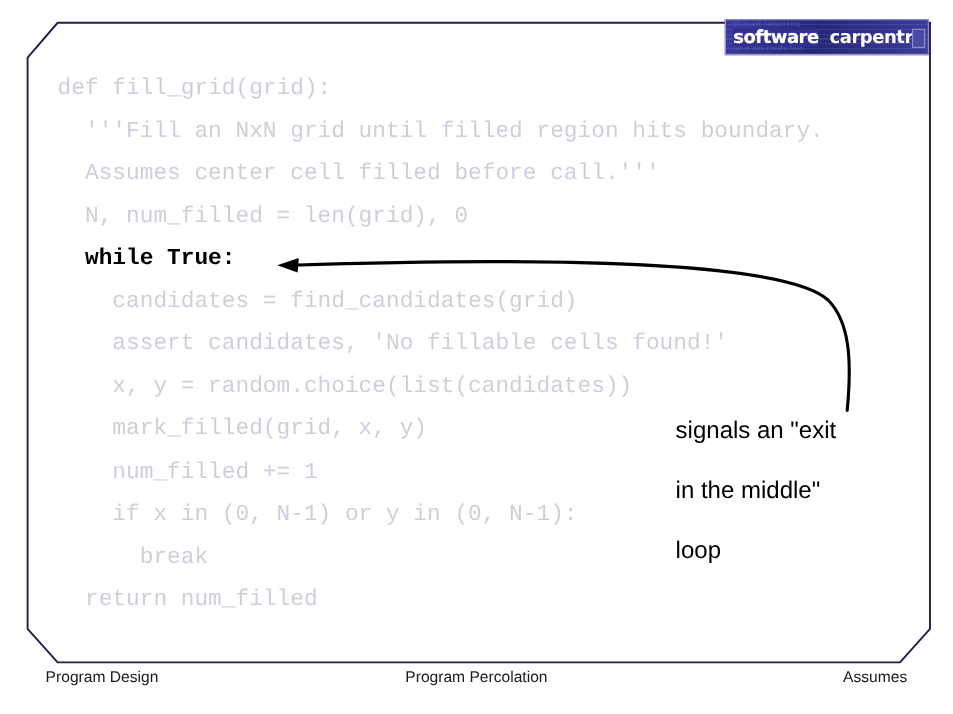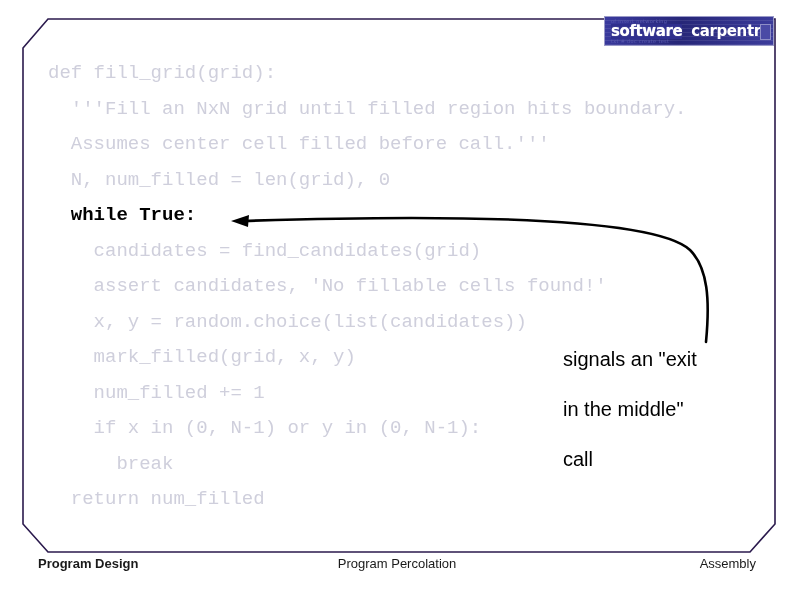--- a/index.html
+++ b/index.html
@@ -143,21 +143,21 @@
     left: 38px;
     top: 552px;
     width: 718px;
     height: 22px;
     display: flex;
     align-items: center;
     font-family: "Liberation Sans", sans-serif;
     font-size: 13px;
     color: #1a1a1a;
   }
-  #footer .foot-left   { flex: 0 0 auto; font-weight: bold; }
+  #footer .foot-left   { flex: 0 0 auto; }
   #footer .foot-center { position: absolute; left: 50%; transform: translateX(-50%); }
   #footer .foot-right  { margin-left: auto; }
 </style>
 </head>
 <body>
 
 <svg id="slide-frame" viewBox="0 0 794 595" xmlns="http://www.w3.org/2000/svg">
   <polygon points="23,48 48,19 775,19 775,524 750,552 48,552 23,524" fill="none" stroke="#2b1a4d" stroke-width="1.6"></polygon>
 </svg>
 
@@ -175,20 +175,20 @@
 <div id="code-block"><div class="code-line">def fill_grid(grid):</div><div class="code-line">  '''Fill an NxN grid until filled region hits boundary.</div><div class="code-line">  Assumes center cell filled before call.'''</div><div class="code-line">  N, num_filled = len(grid), 0</div><div class="code-line emph">  while True:</div><div class="code-line">    candidates = find_candidates(grid)</div><div class="code-line">    assert candidates, 'No fillable cells found!'</div><div class="code-line">    x, y = random.choice(list(candidates))</div><div class="code-line">    mark_filled(grid, x, y)</div><div class="code-line">    num_filled += 1</div><div class="code-line">    if x in (0, N-1) or y in (0, N-1):</div><div class="code-line">      break</div><div class="code-line">  return num_filled</div></div>
 
 <svg id="callout-arrow" viewBox="0 0 794 595" xmlns="http://www.w3.org/2000/svg">
   <path d="M 706,342 C 710,300 708,268 690,250 C 650,213 400,216 243,221" fill="none" stroke="#000000" stroke-width="2.6" stroke-linecap="round"></path>
   <polygon points="231,221 249,215 248,227" fill="#000000"></polygon>
 </svg>
 
 <div id="annotation">
     <div class="ann-line">signals an "exit</div>
     <div class="ann-line">in the middle"</div>
-    <div class="ann-line">call</div>
+    <div class="ann-line">loop</div>
   </div>
 
 <div id="footer">
   <span class="foot-left">Program Design</span>
   <span class="foot-center">Program Percolation</span>
-  <span class="foot-right">Assembly</span>
+  <span class="foot-right">Assumes</span>
 </div>
 
 </body></html>

